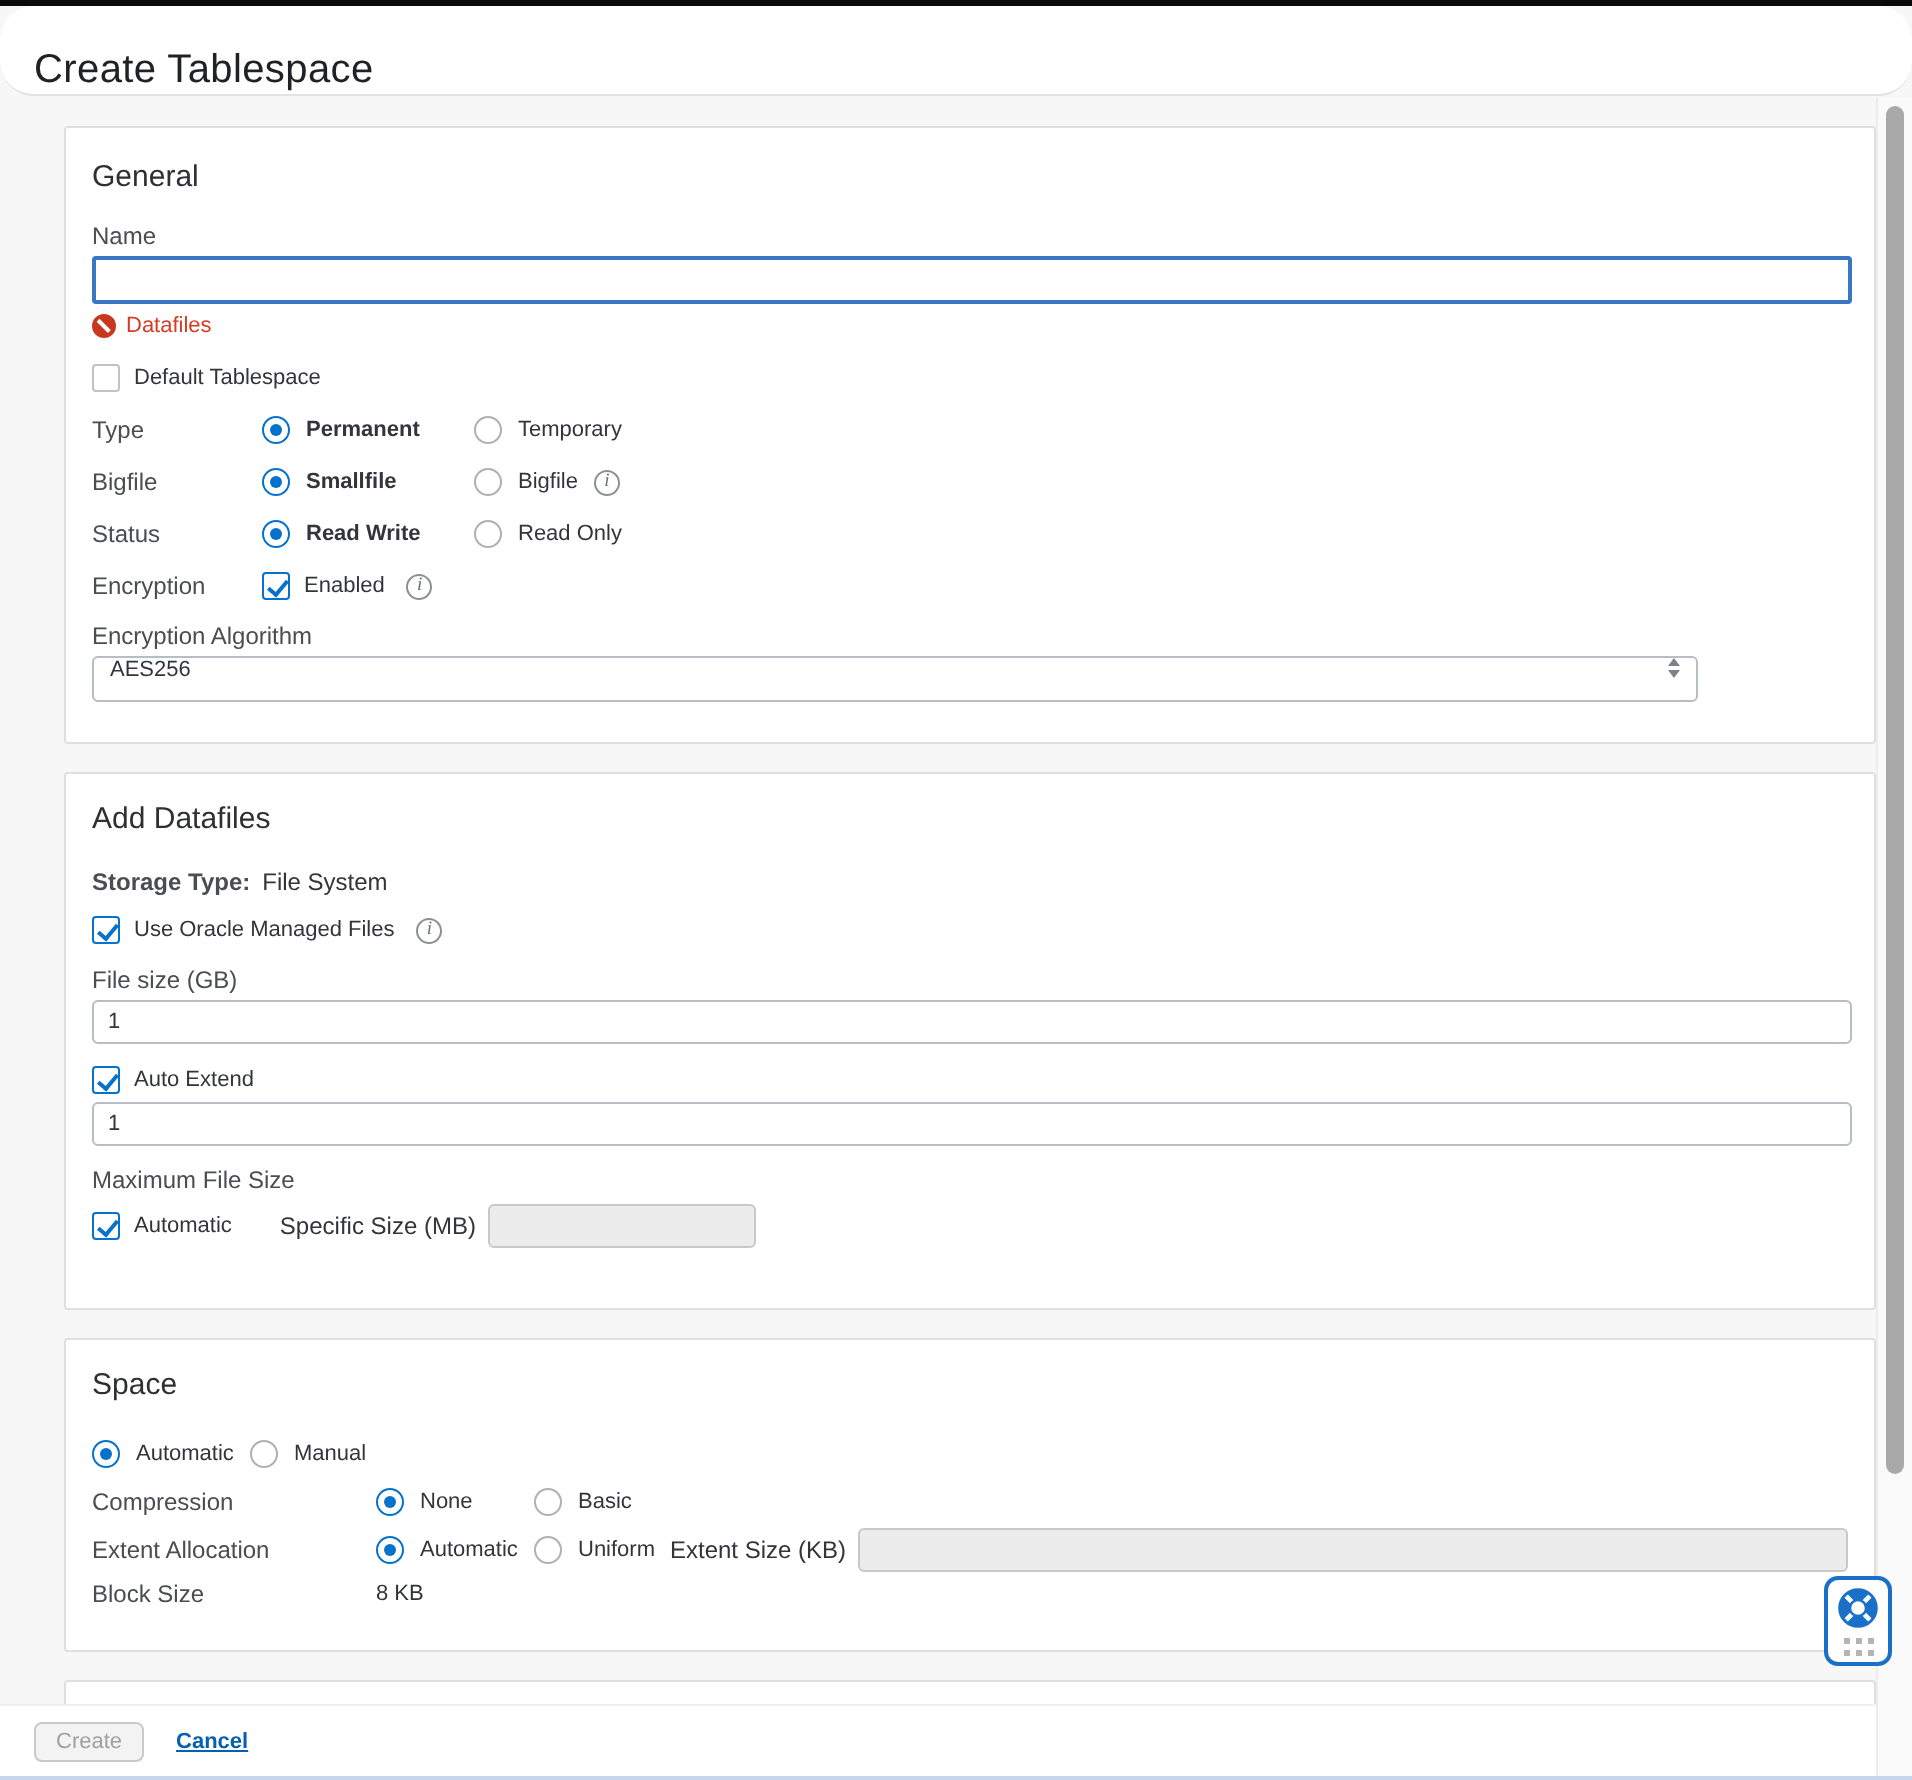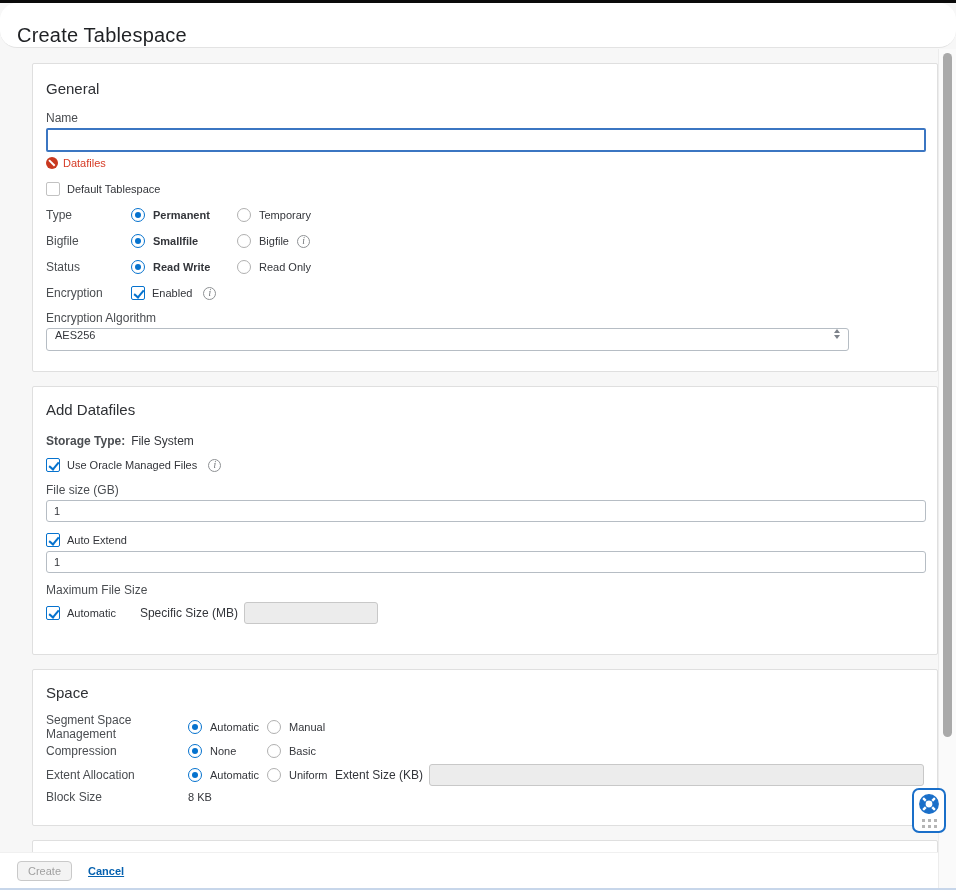--- a/index.html
+++ b/index.html
@@ -190,21 +190,20 @@
       </span>
       <span class="fld-label" style="margin-left:24px;color:#33353a;">Specific Size (MB)</span>
       <input class="text-input small disabled" disabled="" style="width: 134px; margin-left: 6px;" value="">
     </div>
   </div>
 
   <div class="card" style="padding-bottom:20px;">
     <div class="sec-title" style="margin-top:2px;">Space</div>
 
     <div class="row space-row mt18">
-      <span class="fld-label row-label">Segment Space Management</span>
       <span class="opt opt1">
         <span class="radio sel"></span>
         <span>Automatic</span>
       </span>
       <span class="opt">
         <span class="radio"></span>
         <span>Manual</span>
       </span>
     </div>
 

